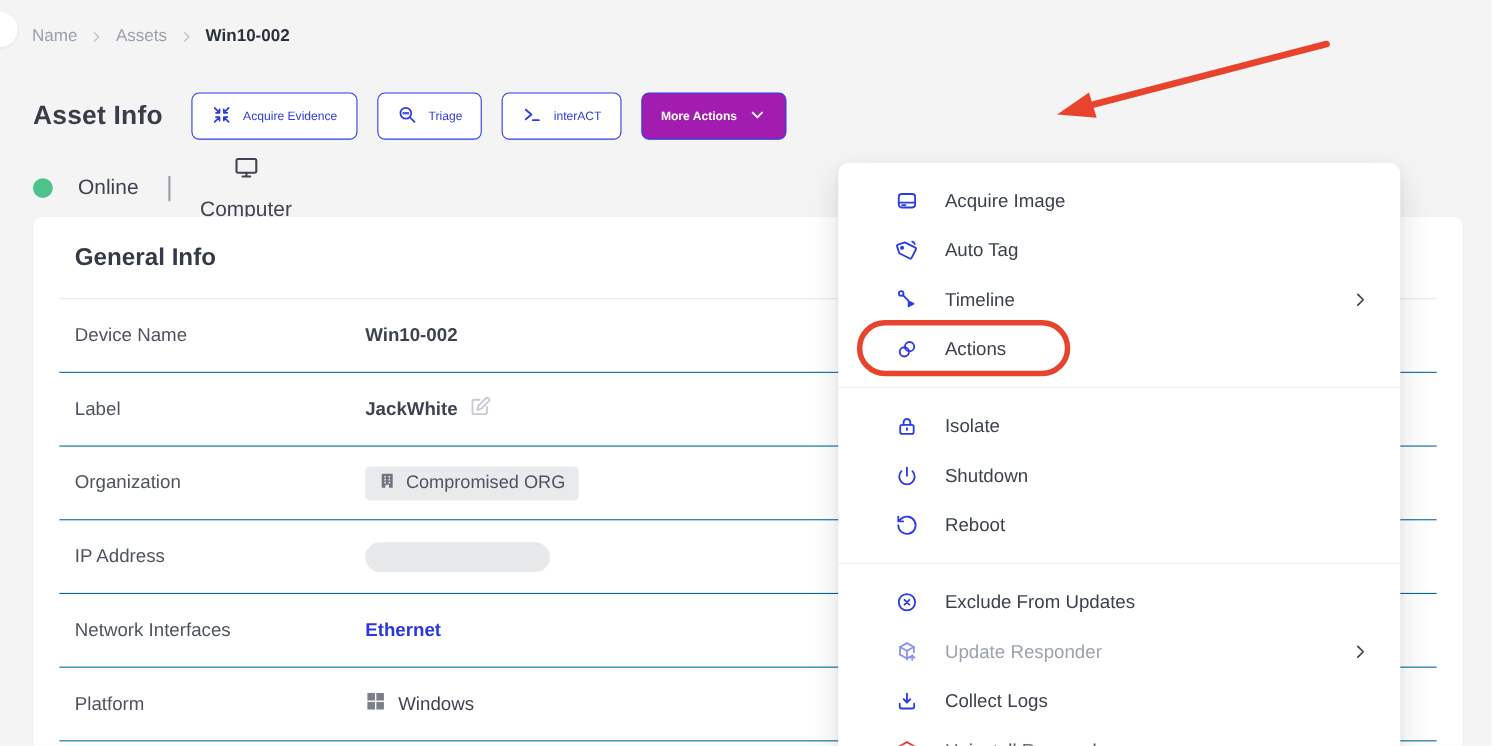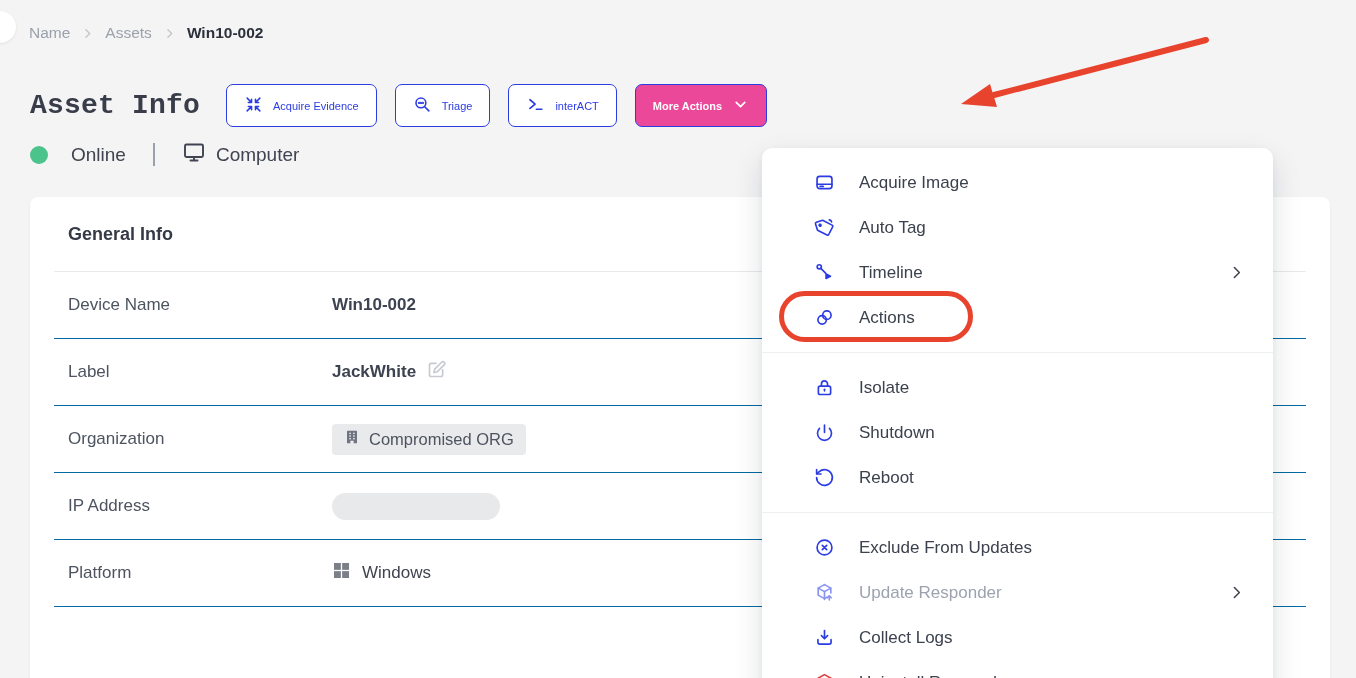--- a/index.html
+++ b/index.html
@@ -27,58 +27,57 @@
   .breadcrumb .crumb { cursor:pointer; }
   .breadcrumb .crumb.current { color:#2b303b; font-weight:700; cursor:default; }
   .crumb-sep { display:flex; color:#c3c7cd; }
 
   
   .header-row {
     position:absolute; left:30px; top:84px; height:43px;
     display:flex; align-items:center;
   }
   .page-title {
-    font-size:28px; font-weight:700; color:#383d49; letter-spacing:.2px;
+    font-size:24px; font-weight:700; color:#383d49; letter-spacing:.2px;
     margin-right:26px;
-    font-family:Liberation Mono, monospace;
   }
   .btn {
     height:43px; display:inline-flex; align-items:center; gap:10px;
     padding:0 17px; border-radius:7px; font-size:11px; font-weight:500;
     cursor:pointer; white-space:nowrap; margin-right:18px;
     font-family:"Liberation Sans", sans-serif;
   }
   .btn.outlined {
     background:#fff; border:1.5px solid #2c3ce3; color:#2c3ce3;
   }
   .btn.primary {
-    background:#ec4899; border:1.5px solid #2c3ce3; color:#fff; font-weight:600;
+    background:#a21caf; border:1.5px solid #2c3ce3; color:#fff; font-weight:600;
   }
   .btn svg { flex:0 0 auto; }
 
   
   .status-row {
     position:absolute; left:30px; top:140px;
     display:flex; align-items:center; gap:23px;
     font-size:19px; color:#3f4450;
   }
   .status-dot { width:18px; height:18px; border-radius:50%; background:#4cc38a; }
   .status-sep { width:2px; height:23px; background:#9aa1ac; margin:0 4px; }
-  .status-type { display:flex; align-items:center; gap:10px; }
+  .status-type { display:flex; align-items:center; gap:10px;flex-direction:column; }
 
   
   .card {
     position:absolute; left:30px; top:197px; width:1300px; height:520px;
     background:#fff; border-radius:8px;
     box-shadow:0 1px 3px rgba(16,24,40,.06);
     padding:0 24px;
   }
   .card-heading {
     height:75px; display:flex; align-items:center; padding-left:14px;
-    font-size:18px; font-weight:700; color:#343a46;
+    font-size:22px; font-weight:700; color:#343a46;
     border-bottom:1px solid #e7e9ec;
   }
   .info-row {
     height:67px; display:flex; align-items:center; padding-left:14px;
     border-bottom:1px solid #0369a1;
     font-size:17px;
   }
   .info-label { flex:0 0 264px; color:#4d5460; }
   .info-value { display:flex; align-items:center; gap:10px; }
   .value-bold { font-weight:700; color:#3d4350; }
@@ -246,20 +245,24 @@
     </span>
   </div>
 
   <div class="info-row">
     <span class="info-label">IP Address</span>
     <span class="info-value">
         <span class="redacted-pill"></span>
       </span>
   </div>
 
+  <div class="info-row">
+    <span class="info-label">Network Interfaces</span>
+    <span class="info-value link-value">Ethernet</span>
+  </div>
 
   <div class="info-row">
     <span class="info-label">Platform</span>
     <span class="info-value platform-value">
       <span>
         <svg width="19" height="19" viewBox="0 0 24 24" fill="#7b8088">
           <rect x="2.5" y="2.5" width="8.7" height="8.7"></rect>
           <rect x="12.8" y="2.5" width="8.7" height="8.7"></rect>
           <rect x="2.5" y="12.8" width="8.7" height="8.7"></rect>
           <rect x="12.8" y="12.8" width="8.7" height="8.7"></rect>

